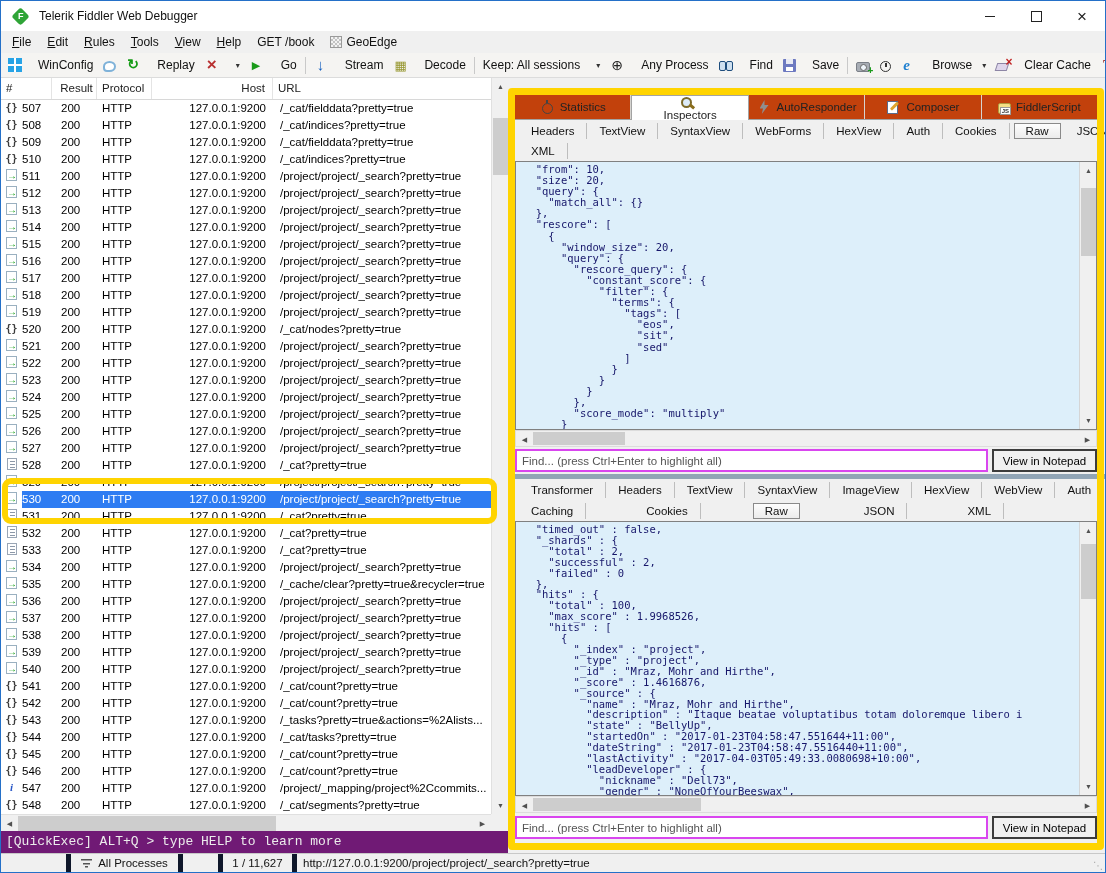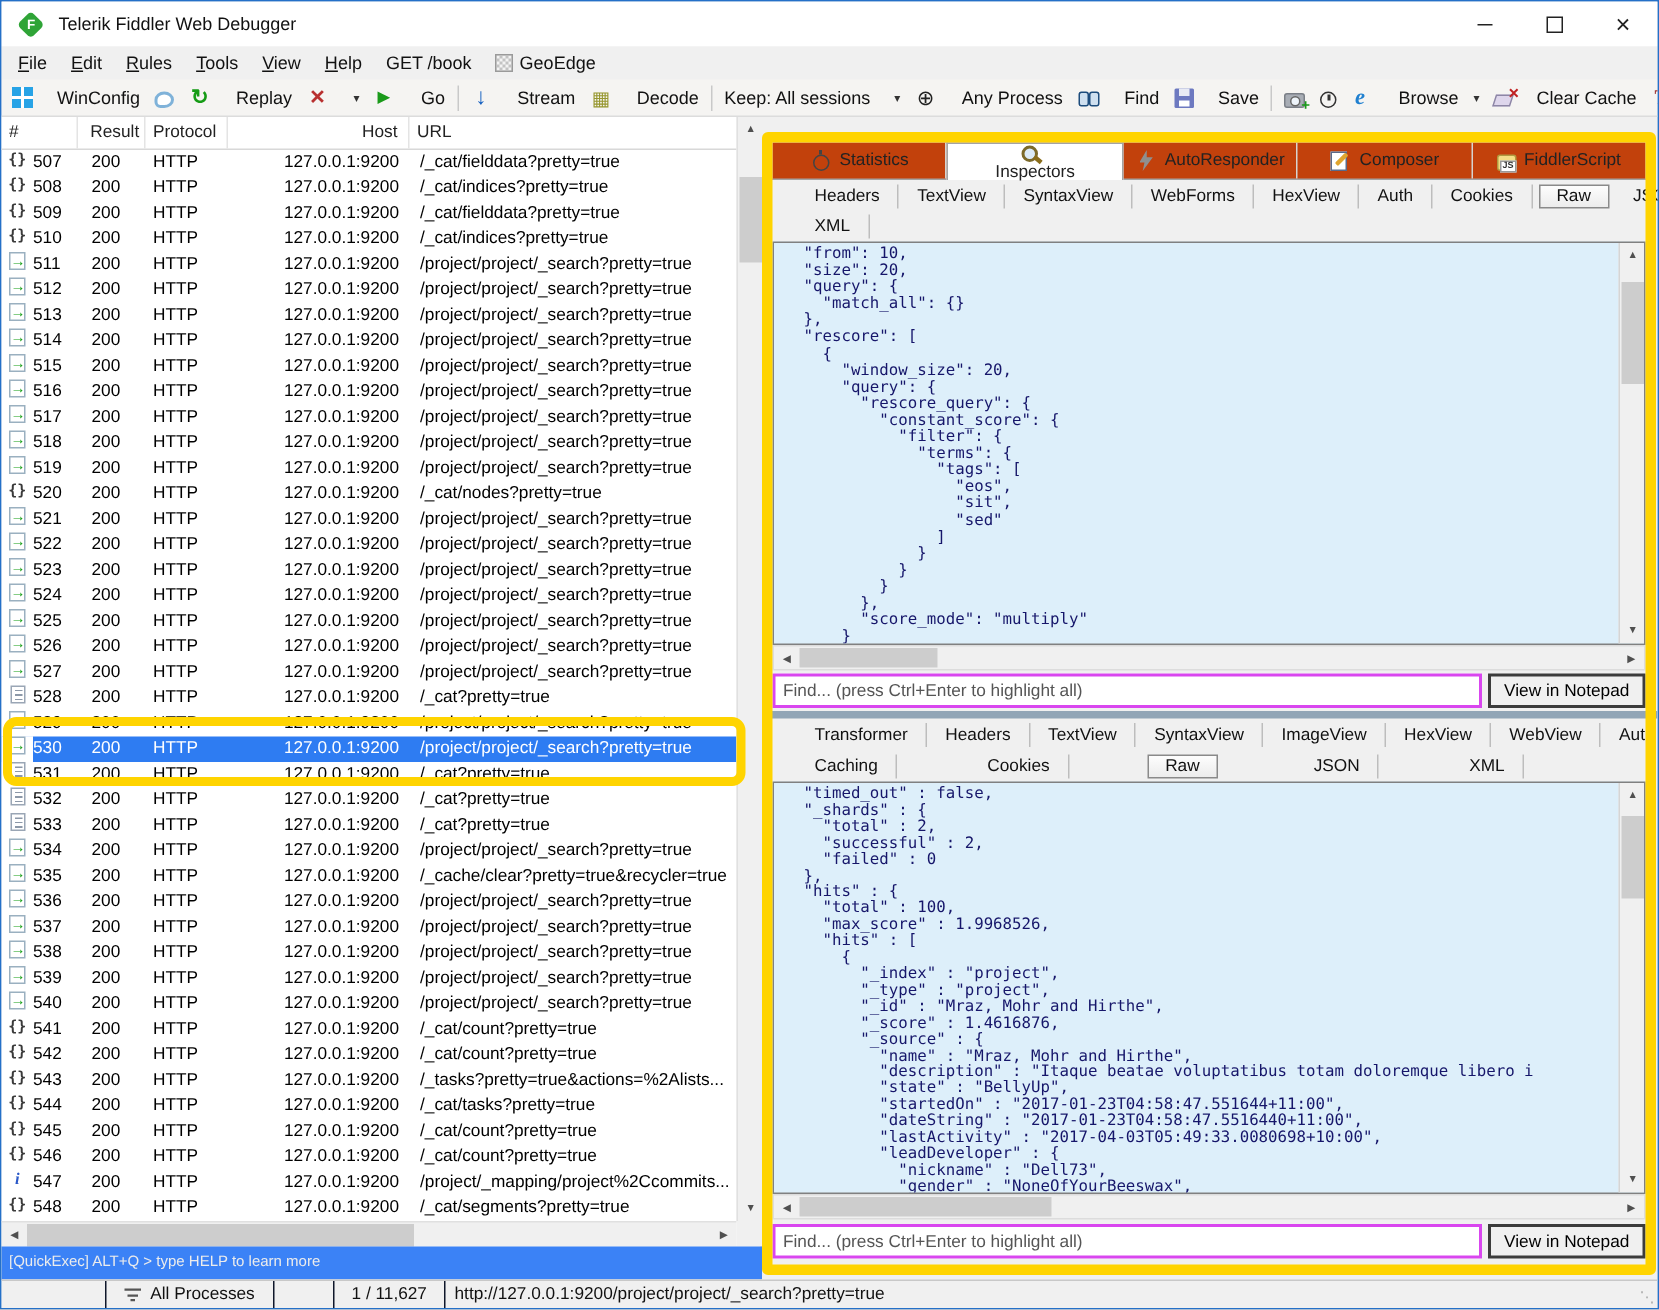--- a/index.html
+++ b/index.html
@@ -74,23 +74,23 @@
   .ric-text::before{content:"";position:absolute;left:2px;top:2px;width:5px;height:8px;background:repeating-linear-gradient(#8c98a8 0 1px,transparent 1px 3px);}
   .ric-info::before{content:"i";font:bold italic 11px/13px "Liberation Serif",serif;color:#2a58c8;}
   
   .sbar{position:absolute;background:#f0f0f0;}
   .sb-btn{position:absolute;width:17px;height:17px;color:#505050;font-size:7px;line-height:17px;text-align:center;}
   .sb-thumb{position:absolute;background:#cdcdcd;}
   .list-vscroll{left:490px;top:0;width:17px;height:736px;border-left:1px solid #e0e0e0;}
   .list-hscroll{left:0;top:736px;width:490px;height:17px;border-top:1px solid #e0e0e0;}
   .sb-corner{position:absolute;left:490px;top:736px;width:17px;height:17px;background:#f0f0f0;}
   
-  .quickexec{position:absolute;left:0;top:830px;width:507px;height:22px;background:#3b82f6;color:#ececec;font-size:10px;line-height:22px;padding-left:5px;white-space:nowrap;overflow:hidden;}
+  .quickexec{position:absolute;left:0;top:830px;width:507px;height:22px;background:#701a75;color:#ececec;font-size:13px;line-height:22px;padding-left:5px;white-space:nowrap;overflow:hidden;font-family:Liberation Mono, monospace;}
   .statusbar{position:absolute;left:0;top:852px;width:100%;height:19px;background:#f0f0f0;border-top:1px solid #c8c8c8;display:flex;align-items:center;font-size:11.5px;color:#111;}
-  .st-cell{height:100%;display:flex;align-items:center;border-right:1px solid #0f172a;padding:0 6px;flex:none;}
+  .st-cell{height:100%;display:flex;align-items:center;border-right:5px solid #0f172a;padding:0 6px;flex:none;}
   .st-blank1{width:70px;} .st-proc{width:112px;justify-content:center;} .st-blank2{width:40px;}
   .st-count{width:74px;justify-content:center;} .st-url{flex:1;border-right:none;}
   .i-procfilter{display:inline-block;width:11px;height:10px;margin-right:6px;background:
      linear-gradient(#555,#555) 0 1px/11px 1.5px no-repeat,
      linear-gradient(#555,#555) 2px 4.5px/7px 1.5px no-repeat,
      linear-gradient(#555,#555) 4px 8px/3px 1.5px no-repeat;}
   .grip{position:absolute;right:2px;bottom:1px;color:#aaa;font-size:10px;line-height:10px;}
   
   .right-panel{position:absolute;left:507px;top:77px;width:597px;height:775px;background:#f0f0f0;}
   .ptabs{position:absolute;left:140px;top:0;height:16px;display:flex;gap:2px;overflow:hidden;}
@@ -102,21 +102,21 @@
   .mti{display:inline-block;position:relative;width:15px;height:14px;margin-right:5px;flex:none;}
   .mti-statistics::before{content:"";position:absolute;left:2px;top:3px;width:9px;height:9px;border:1.5px solid #444;border-radius:50%;}
   .mti-statistics::after{content:"";position:absolute;left:6px;top:0;width:2px;height:3px;background:#444;}
   .mti-inspectors::before{content:"";position:absolute;left:1px;top:2px;width:7px;height:7px;border:2px solid #7c6a2a;border-radius:50%;background:#dcebf8;}
   .mti-inspectors::after{content:"";position:absolute;left:9px;top:10px;width:6px;height:2.5px;background:#8a6d1c;transform:rotate(40deg);}
   .mti-autoresponder::before{content:"";position:absolute;left:3px;top:0;width:9px;height:14px;background:#8f8f8f;clip-path:polygon(55% 0,0 60%,38% 60%,25% 100%,100% 35%,55% 35%);}
   .mti-composer::before{content:"";position:absolute;left:1px;top:1px;width:9px;height:11px;background:#fff;border:1px solid #5a6a8a;}
   .mti-composer::after{content:"";position:absolute;left:7px;top:1px;width:2.5px;height:10px;background:#e0a52f;transform:rotate(45deg);border-radius:1px;}
   .mti-fiddlerscript{width:13px;height:11px;margin-top:2px;background:#f4de86;border:1px solid #b09a40;border-radius:2px;}
   .mti-fiddlerscript::after{content:"JS";position:absolute;right:-1px;bottom:-2px;font:bold 6px/6px "Liberation Sans",sans-serif;color:#333;background:#fff;border:1px solid #999;padding:0 1px;}
-  .subrow{position:absolute;left:7px;width:582px;display:flex;align-items:center;padding-left:16px;}
+  .subrow{position:absolute;left:7px;width:582px;display:flex;align-items:center;padding-left:4px;}
   .subtab{font-size:11.5px;color:#111;padding:2px 12px;border-right:1px solid #bdbdbd;}
   .subtab:last-child{border-right:1px solid #bdbdbd;}
   .subtab.active{border:1px solid #8a8a8a;background:linear-gradient(#fdfdfd,#ececec);padding:1px 11px;margin:0 4px;}
   .content{position:absolute;left:7px;width:582px;background:#ddeffa;border:1px solid #808080;overflow:hidden;}
   .json-pre{margin:0;padding:2px 0 0 7px;font-family:"DejaVu Sans Mono",monospace;color:#16166a;white-space:pre;}
   #req-pre{font-size:10.5px;line-height:11.1px;}
   #resp-pre{font-size:10.5px;line-height:10.9px;}
   .cv{right:0;top:0;bottom:0;width:17px;border-left:1px solid #d5d5d5;}
   .findbar{position:absolute;left:7px;width:582px;height:24px;}
   .find-input{position:absolute;left:0;top:0;width:473px;height:23px;border:2px solid #d946ef;font:11.5px "Liberation Sans",sans-serif;padding:0 5px;color:#333;background:#fff;}

